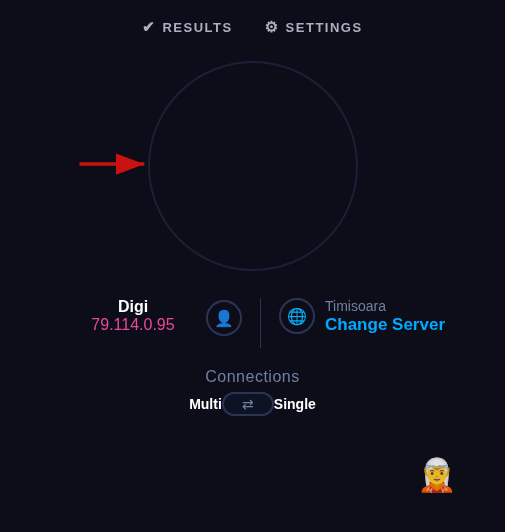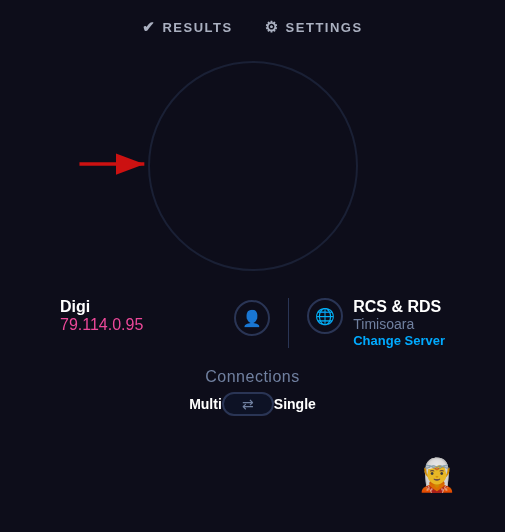--- a/index.html
+++ b/index.html
@@ -106,21 +106,21 @@
       justify-content: center;
       gap: 0;
       margin-top: 22px;
       width: 100%;
       padding: 0 60px;
     }
 
     .info-left {
       display: flex;
       flex-direction: column;
-      align-items: flex-start;
+      align-items: center;
       flex: 1;
     }
 
     .info-name {
       font-size: 16px;
       font-weight: 700;
       color: #fff;
     }
 
     .info-ip {
@@ -176,21 +176,21 @@
       font-weight: 700;
       color: #fff;
     }
 
     .server-location {
       font-size: 14px;
       color: #7080a0;
     }
 
     .change-server {
-      font-size: 13px;
+      font-size: 17px;
       font-weight: 600;
       color: #00aaff;
       cursor: pointer;
       margin-top: 1px;
     }
 
     .info-right-inner {
       display: flex;
       align-items: flex-start;
       gap: 10px;
@@ -290,21 +290,20 @@
     <span>👤</span>
   </div>
 
   <div class="info-divider"></div>
 
   <div class="info-right-inner">
     <div class="info-globe-wrap">
       <span>🌐</span>
     </div>
     <div class="info-right">
-      <span class="server-name">RCS &amp; RDS</span>
       <span class="server-location">Timisoara</span>
       <span class="change-server">Change Server</span>
     </div>
   </div>
 </div>
 
 <div class="connections-section">
   <span class="connections-label">Connections</span>
   <div class="connections-toggle">
     <span class="toggle-option">Multi</span>

